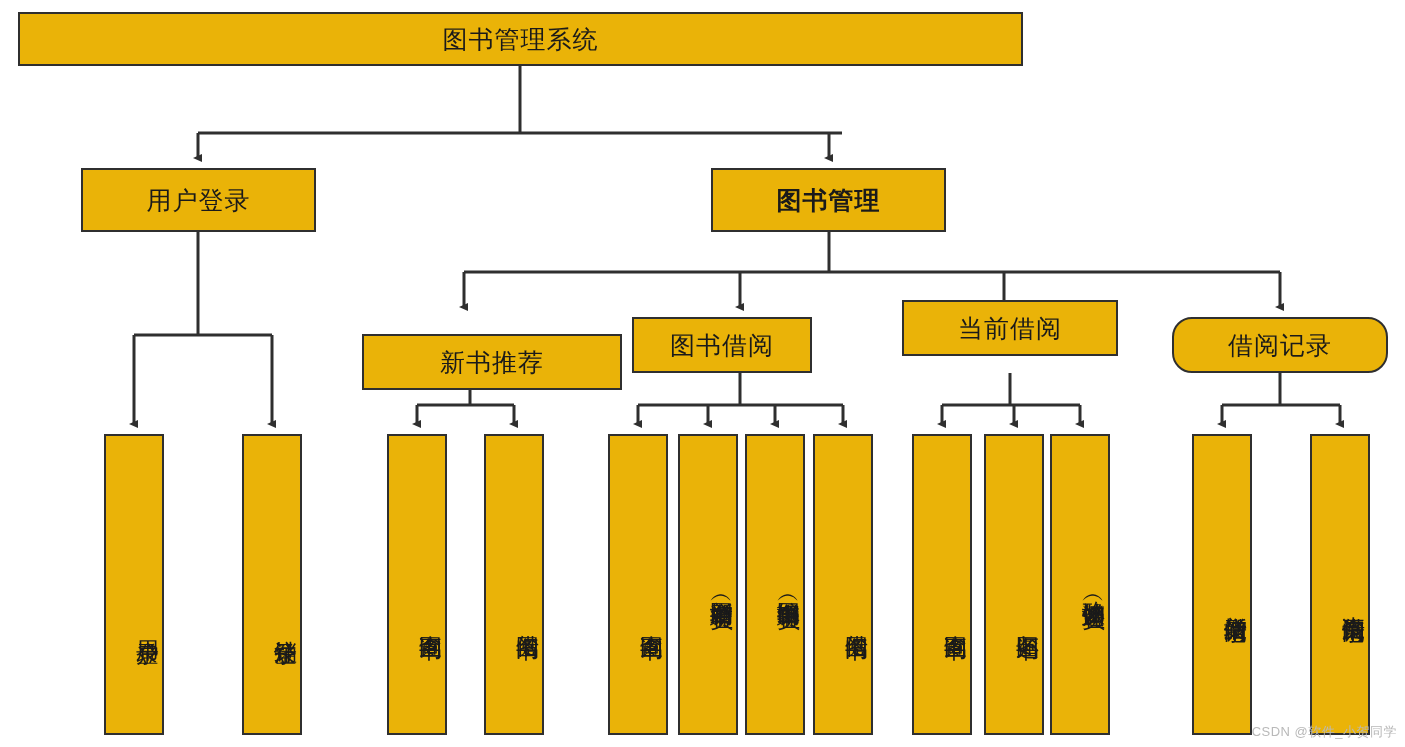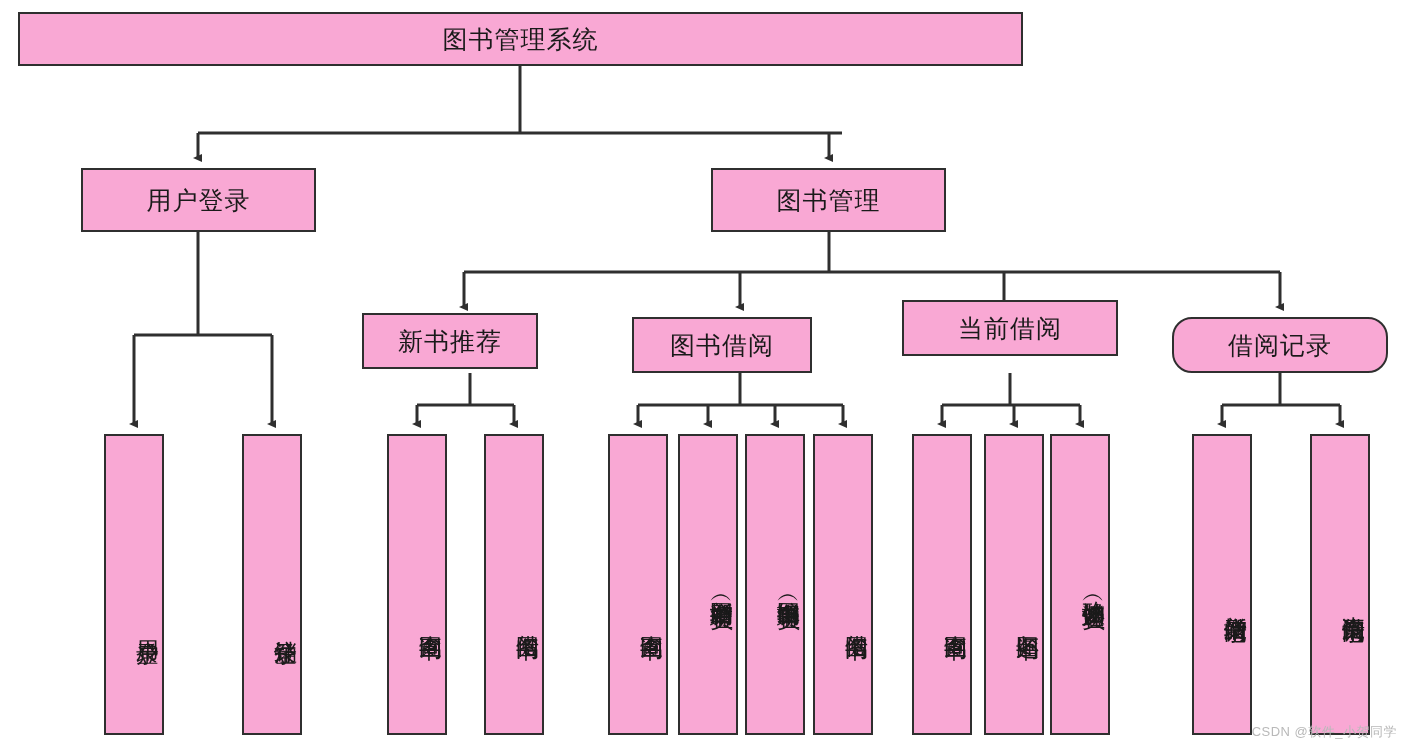--- a/index.html
+++ b/index.html
@@ -23,21 +23,21 @@
     left: 0;
     top: 0;
     width: 1405px;
     height: 747px;
     pointer-events: none;
   }
   .node {
     position: absolute;
     box-sizing: border-box;
     border: 2px solid #2f2f2f;
-    background: #f9a8d4;
+    background: #eab308;
     display: flex;
     align-items: center;
     justify-content: center;
     color: #1a1a1a;
   }
   .node.horiz {
     font-size: 25px;
     line-height: 1.2;
     letter-spacing: 1px;
     white-space: nowrap;
@@ -120,25 +120,25 @@
     </g>
   </svg>
 
   <div class="node horiz" style="left:18px;top:12px;width:1005px;height:54px;">
     <span>图书管理系统</span>
   </div>
 
   <div class="node horiz" style="left:81px;top:168px;width:235px;height:64px;">
     <span>用户登录</span>
   </div>
-  <div class="node horiz" style="left:711px;top:168px;width:235px;height:64px;">
+  <div class="node horiz" style="left:711px;top:168px;width:235px;height:64px;font-weight:bold;">
     <span>图书管理</span>
   </div>
 
-  <div class="node horiz" style="left:362px;top:313px;width:176px;height:56px;">
+  <div class="node horiz" style="left:362px;top:334px;width:260px;height:56px;">
     <span>新书推荐</span>
   </div>
   <div class="node horiz" style="left:632px;top:317px;width:180px;height:56px;">
     <span>图书借阅</span>
   </div>
   <div class="node horiz" style="left:902px;top:300px;width:216px;height:56px;">
     <span>当前借阅</span>
   </div>
   <div class="node horiz" style="left:1172px;top:317px;width:216px;height:56px;border-radius:20px;">
     <span>借阅记录</span>

